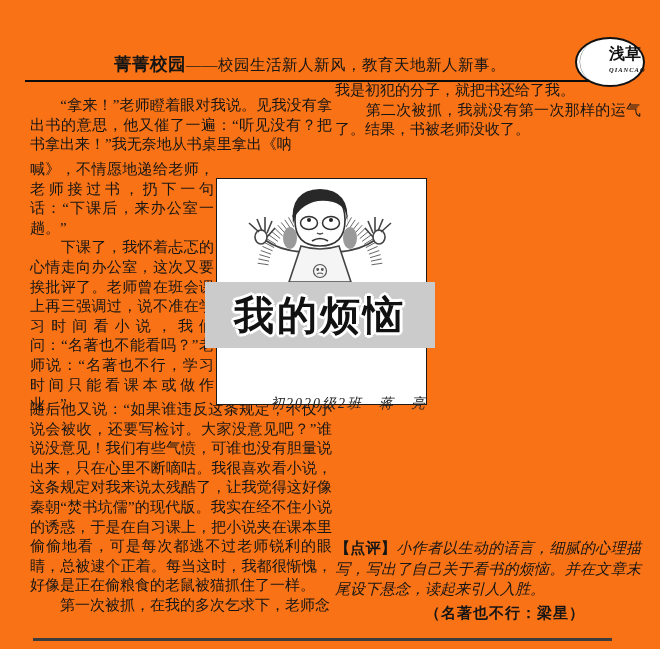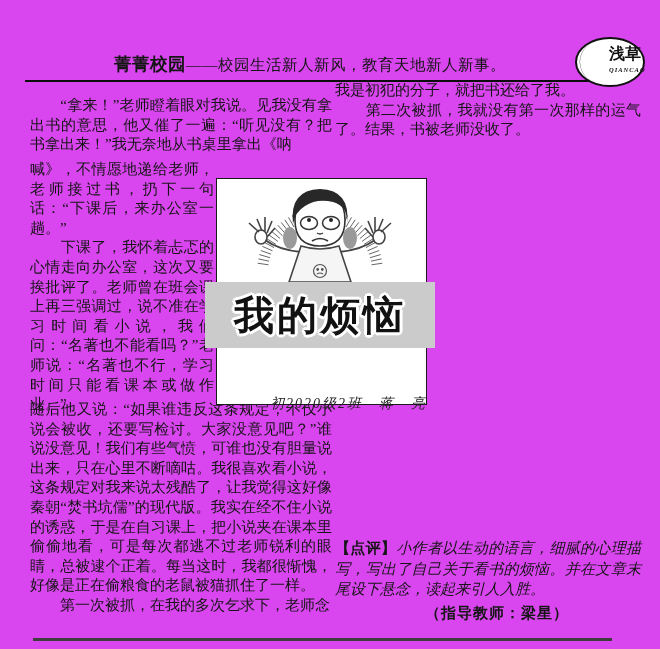--- a/index.html
+++ b/index.html
@@ -1,17 +1,17 @@
 <!DOCTYPE html>
 <html><head>
 <meta charset="utf-8">
 <style>
   html,body { margin:0; padding:0; background:#ffffff; }
   .page {
-    position:relative; width:660px; height:649px; background:#d946ef;
+    position:relative; width:660px; height:649px; background:#f97316;
     font-family:"Liberation Serif","DejaVu Serif",serif; color:#151515; overflow:hidden;
   }
   
   .masthead {
     position:absolute; left:25px; top:52px; width:570px; text-align:center;
     white-space:nowrap; font-size:15.5px; letter-spacing:0.5px;
   }
   .masthead .bold-title {
     font-family:"Liberation Sans","DejaVu Sans",sans-serif;
     font-weight:bold; font-size:17.5px;
@@ -173,16 +173,16 @@
   </svg>
 
   <div class="title-band">
     <span class="big-title">我的烦恼</span>
   </div>
   <div class="byline">初2020级2班　蒋　亮</div>
 
   <div class="comment">
     <span class="label">【点评】</span><span class="body">小作者以生动的语言，细腻的心理描写，写出了自己关于看书的烦恼。并在文章末尾设下悬念，读起来引人入胜。</span>
   </div>
-  <div class="teacher">（指导教师：梁星）</div>
+  <div class="teacher">（名著也不行：梁星）</div>
 
   <div class="footer-rule"></div>
 </div>
 
 </body></html>

